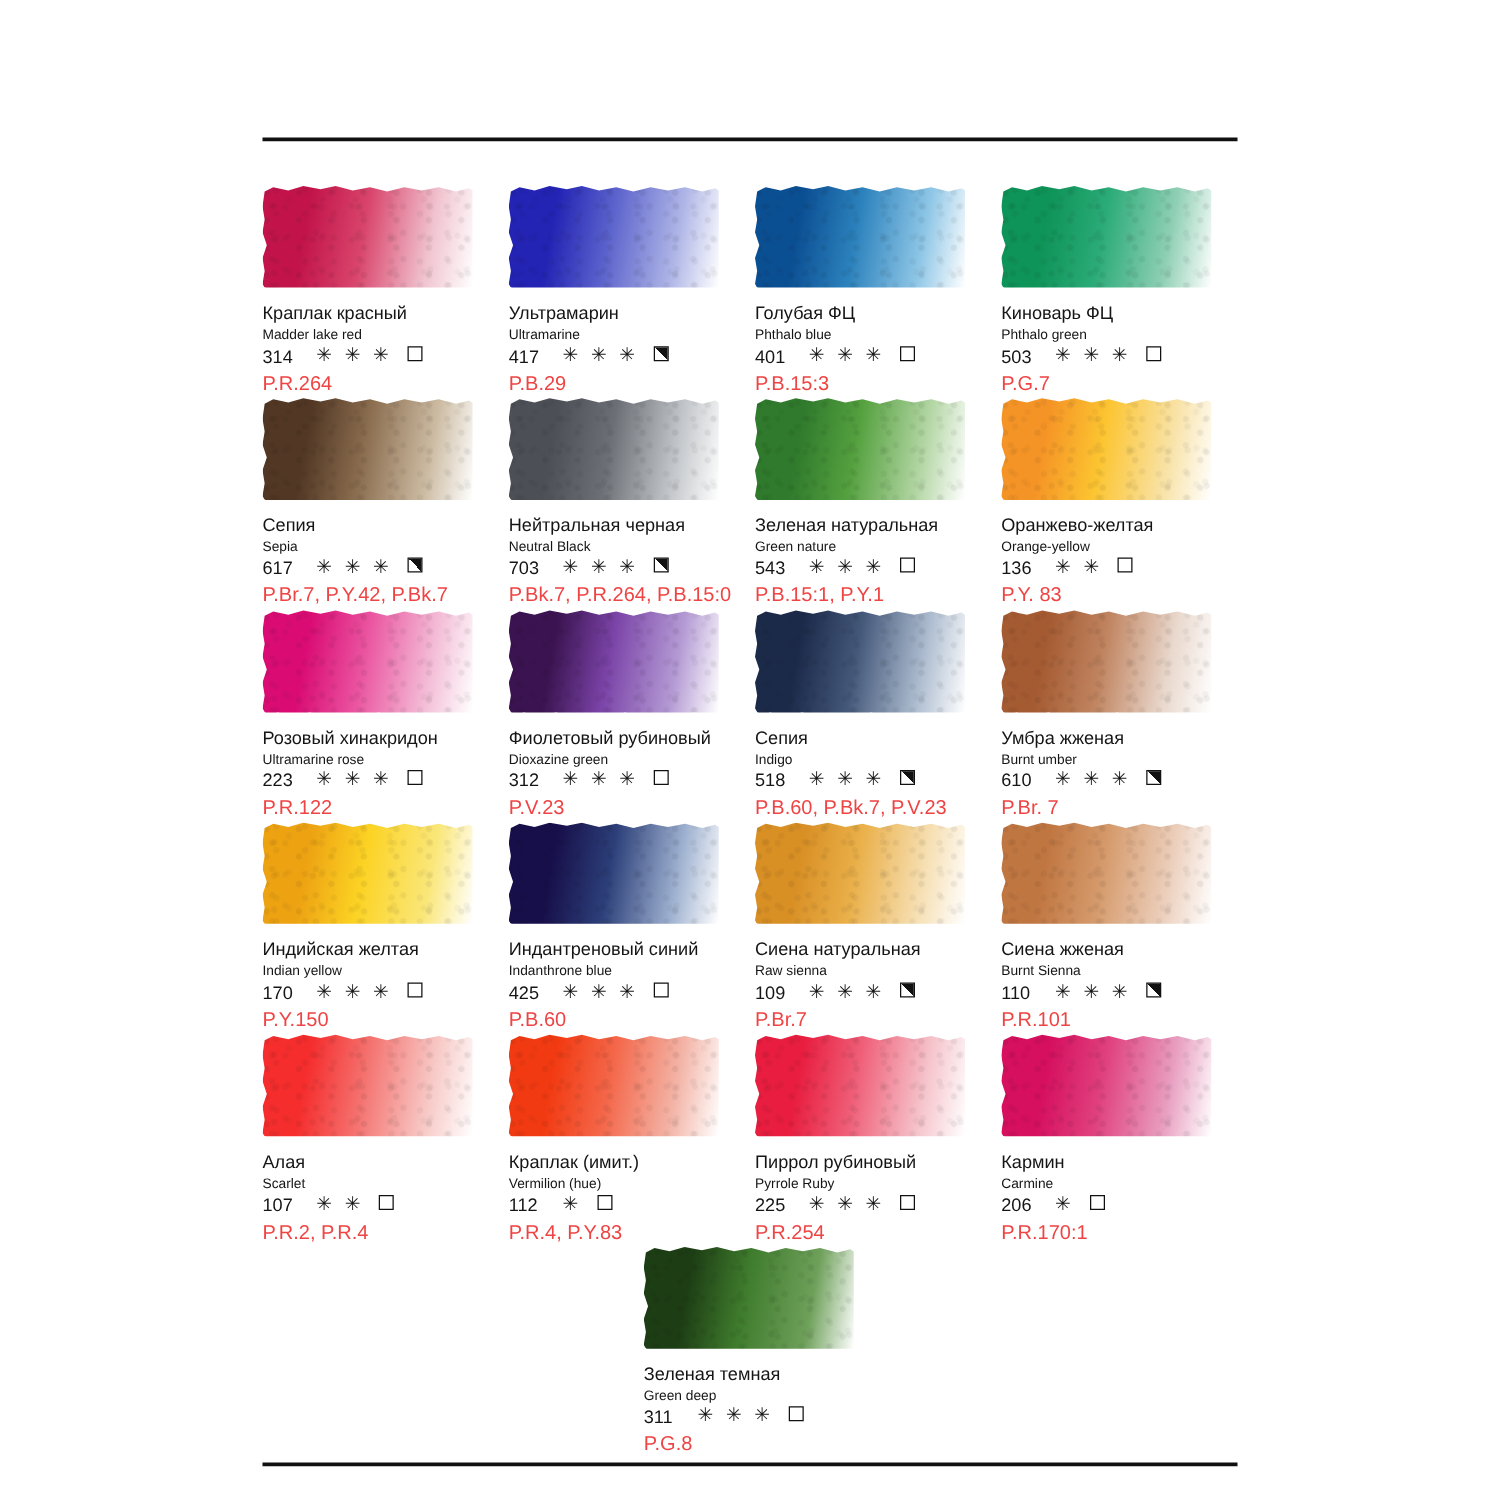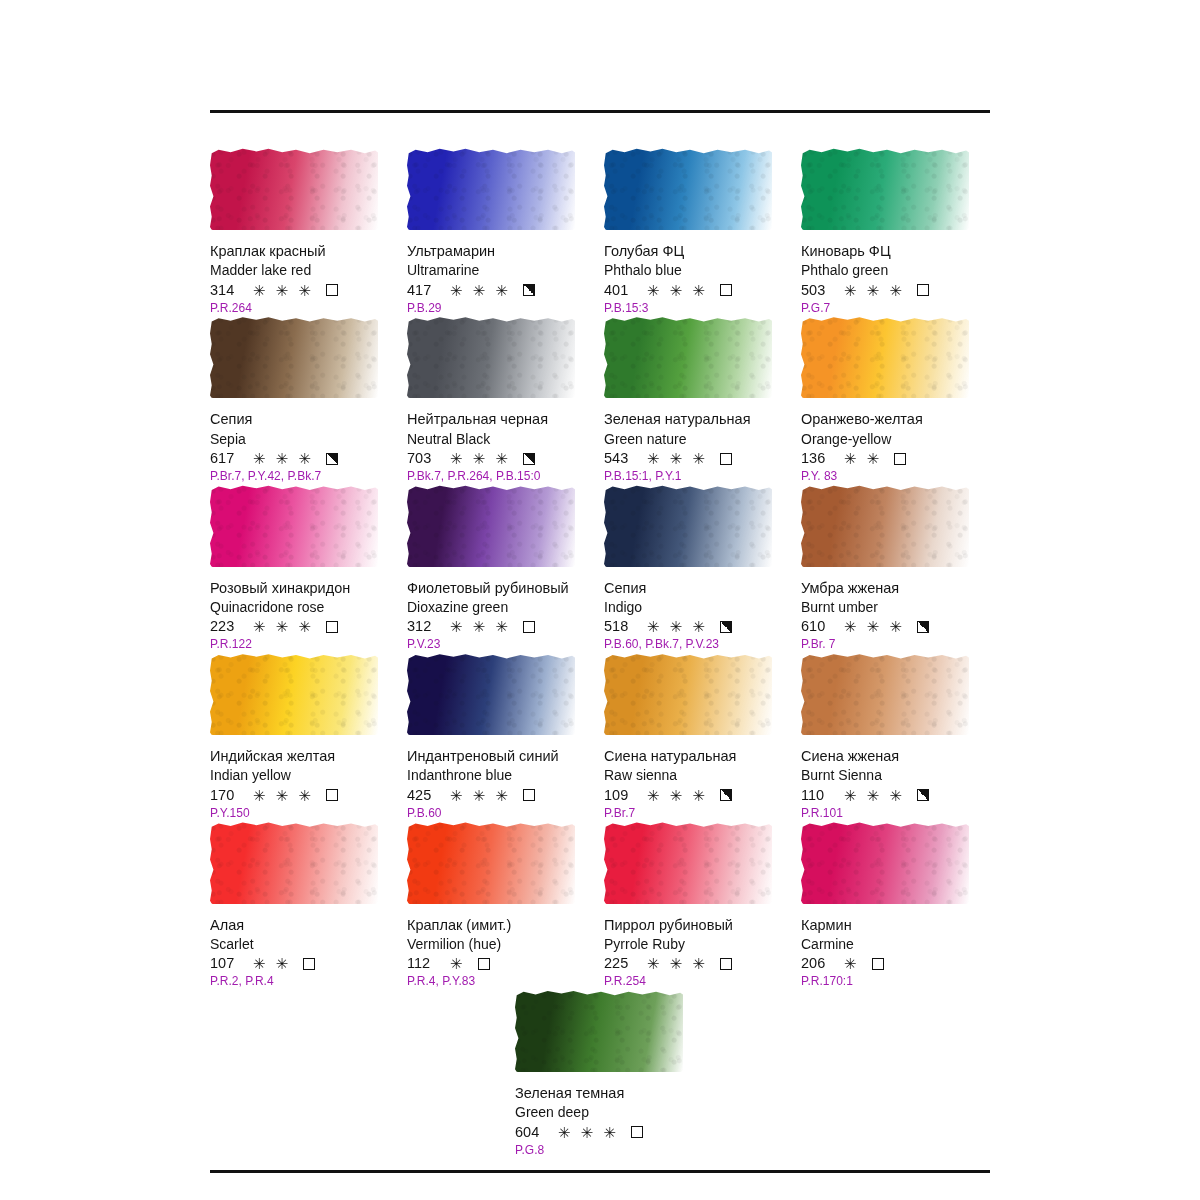--- a/index.html
+++ b/index.html
@@ -105,27 +105,27 @@
   }
 
   
   .labels { line-height: 1.32; }
   .name-ru {
     font-size: 14.5px;
     color: #151515;
     white-space: nowrap;
   }
   .name-en {
-    font-size: 14px;
+    font-size: 11px;
     color: #151515;
     white-space: nowrap;
   }
   .meta {
     display: flex;
-    align-items: center;
+    align-items: flex-start;
     font-size: 14.5px;
     color: #151515;
     margin-top: 1px;
     height: 19px;
   }
   .code { min-width: 34px; }
   .stars {
     letter-spacing: 3px;
     font-size: 15px;
     margin-left: 9px;
@@ -141,22 +141,22 @@
     box-sizing: border-box;
     flex: none;
   }
   .opacity-mark.half::after {
     content: "";
     position: absolute;
     left: 0; top: 0; right: 0; bottom: 0;
     background: linear-gradient(to bottom left, #111 0 50%, transparent 50% 100%);
   }
   .pigment {
-    font-size: 12px;
-    color: #a21caf;
+    font-size: 16px;
+    color: #ef4444;
     margin-top: 1px;
     white-space: nowrap;
   }
 </style>
 </head>
 <body>
 
 <div class="page">
 
   <div class="rule rule-top"></div>
@@ -323,21 +323,21 @@
         <div class="cell">
           <div class="swatch-wrap">
             <div class="swatch-clip">
               <div class="swatch" style="background: linear-gradient(100deg, rgb(218, 12, 116) 0%, rgb(218, 12, 116) 22%, rgb(234, 84, 160) 48%, rgb(243, 188, 214) 78%, rgba(255, 255, 255, 0) 100%);">
                 <div class="tex"></div>
               </div>
             </div>
           </div>
           <div class="labels">
             <div class="name-ru">Розовый хинакридон</div>
-            <div class="name-en">Quinacridone rose</div>
+            <div class="name-en">Ultramarine rose</div>
             <div class="meta">
               <span class="code">223</span>
               <span class="stars">✳ ✳ ✳</span>
               <span class="opacity-mark"></span>
             </div>
             <div class="pigment">P.R.122</div>
           </div>
         </div>
         <div class="cell">
           <div class="swatch-wrap">
@@ -559,21 +559,21 @@
             <div class="swatch-clip">
               <div class="swatch" style="background: linear-gradient(100deg, rgb(29, 61, 20) 0%, rgb(29, 61, 20) 22%, rgb(63, 124, 45) 48%, rgb(110, 160, 90) 78%, rgba(255, 255, 255, 0) 100%);">
                 <div class="tex"></div>
               </div>
             </div>
           </div>
           <div class="labels">
             <div class="name-ru">Зеленая темная</div>
             <div class="name-en">Green deep</div>
             <div class="meta">
-              <span class="code">604</span>
+              <span class="code">311</span>
               <span class="stars">✳ ✳ ✳</span>
               <span class="opacity-mark"></span>
             </div>
             <div class="pigment">P.G.8</div>
           </div>
         </div>
       </div>
     </div>
 
 </div>

